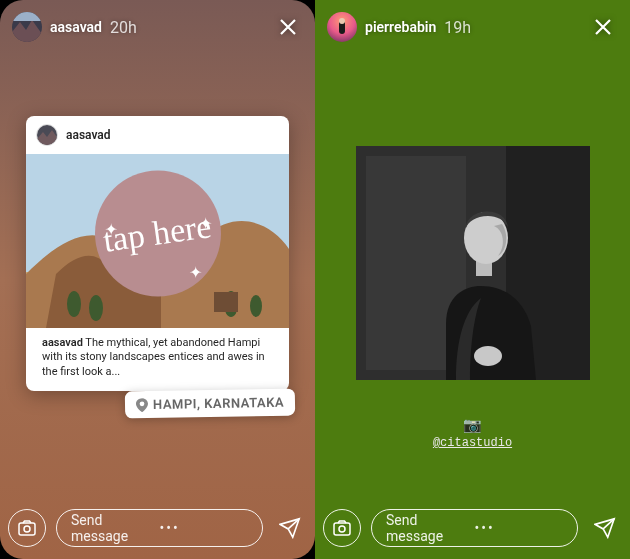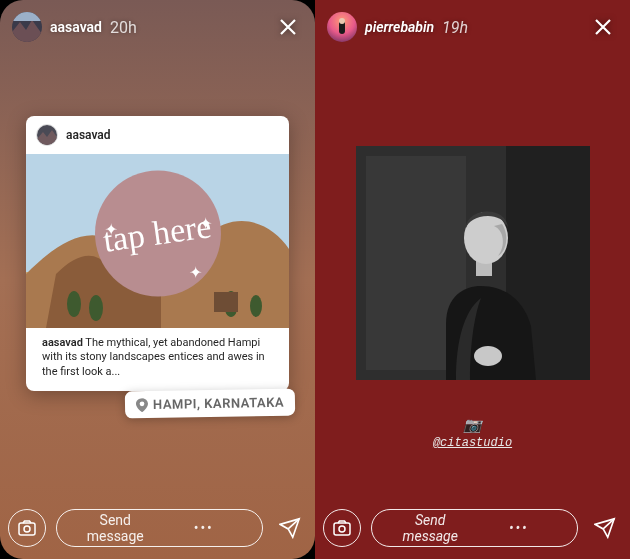--- a/index.html
+++ b/index.html
@@ -1,27 +1,27 @@
 <!DOCTYPE html>
 <html><head>
 <meta charset="utf-8">
 <style>
   *{box-sizing:border-box;margin:0;padding:0;font-family:-apple-system,BlinkMacSystemFont,"Segoe UI",Roboto,Helvetica,Arial,sans-serif;}
   body{background:#000;width:630px;height:559px;overflow:hidden;display:flex;}
   .story{position:relative;width:315px;height:559px;overflow:hidden;color:#fff;}
   .left{background:linear-gradient(180deg,#7a5a55 0%,#a36f54 50%,#a06445 100%);border-radius:23px;}
-  .right{background:#7f1d1d;font-style:italic;}
+  .right{background:#4d7c0f;}
   .topbar{position:absolute;top:10px;left:0;right:0;display:flex;align-items:center;padding:0 12px;height:34px;z-index:5;}
   .avatar{width:30px;height:30px;border-radius:50%;overflow:hidden;flex:0 0 auto;}
   .avatar svg{display:block;}
   .username{font-weight:600;font-size:14px;margin-left:8px;text-shadow:0 0 4px rgba(0,0,0,.4);}
   .time{font-size:16px;color:rgba(255,255,255,.8);margin-left:8px;text-shadow:0 0 4px rgba(0,0,0,.4);}
   .close{margin-left:auto;display:flex;align-items:center;justify-content:center;width:30px;height:30px;cursor:pointer;}
   .close svg{stroke:#fff;stroke-width:2.2;filter:drop-shadow(0 0 3px rgba(0,0,0,.5));}
-  .bottombar{position:absolute;bottom:12px;left:0;right:0;display:flex;align-items:center;padding:0 8px;gap:10px;z-index:5;text-align:center;}
+  .bottombar{position:absolute;bottom:12px;left:0;right:0;display:flex;align-items:center;padding:0 8px;gap:10px;z-index:5;}
   .circle-btn{width:38px;height:38px;border:1.5px solid rgba(255,255,255,.9);border-radius:50%;display:flex;align-items:center;justify-content:center;cursor:pointer;flex:0 0 auto;}
   .msg-pill{flex:1;height:38px;border:1.5px solid rgba(255,255,255,.9);border-radius:20px;display:flex;align-items:center;padding:0 14px;cursor:text;}
   .msg-pill span{color:rgba(255,255,255,.9);font-size:14px;flex:1;}
   .dots{letter-spacing:2px;font-size:16px;color:rgba(255,255,255,.9);cursor:pointer;}
   .send-btn{width:34px;height:34px;display:flex;align-items:center;justify-content:center;cursor:pointer;flex:0 0 auto;}
 
   
   .card{position:absolute;top:116px;left:26px;width:263px;background:#fff;border-radius:8px;overflow:hidden;box-shadow:0 4px 20px rgba(0,0,0,.3);}
   .card-head{display:flex;align-items:center;padding:8px 10px;gap:8px;}
   .card-head .mini-av{width:22px;height:22px;border-radius:50%;border:1px solid #ddd;overflow:hidden;}

